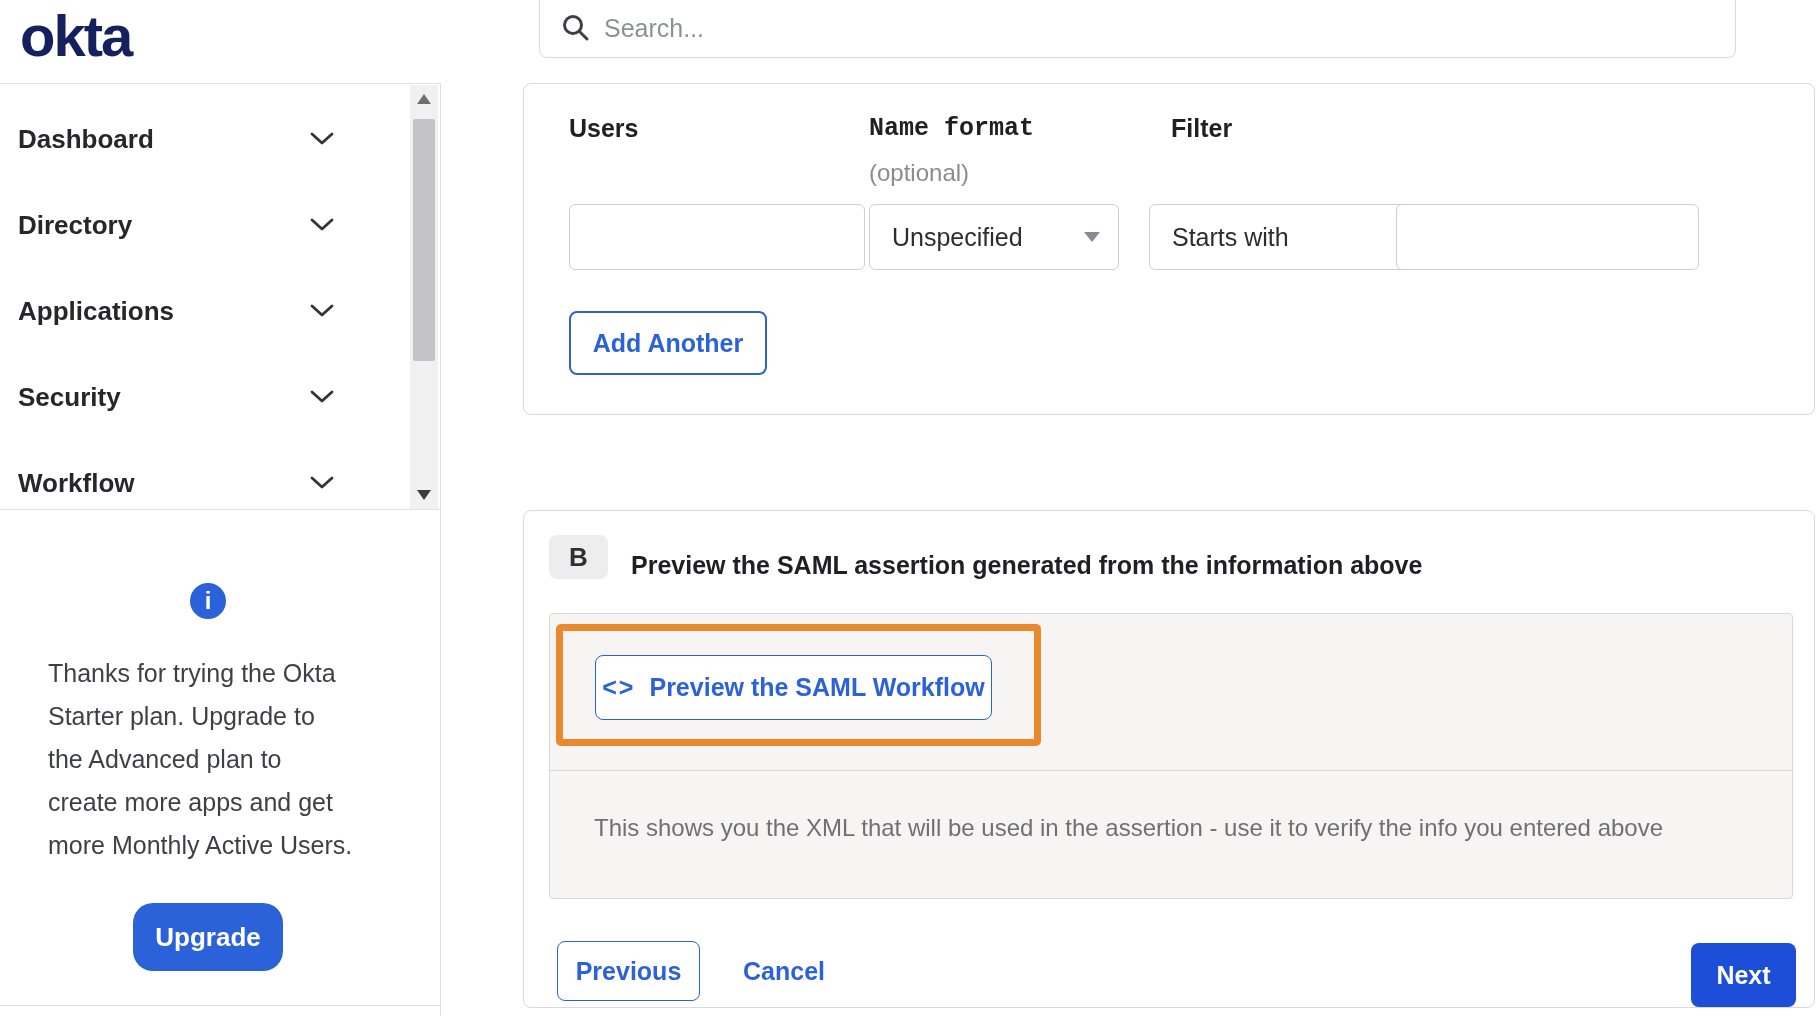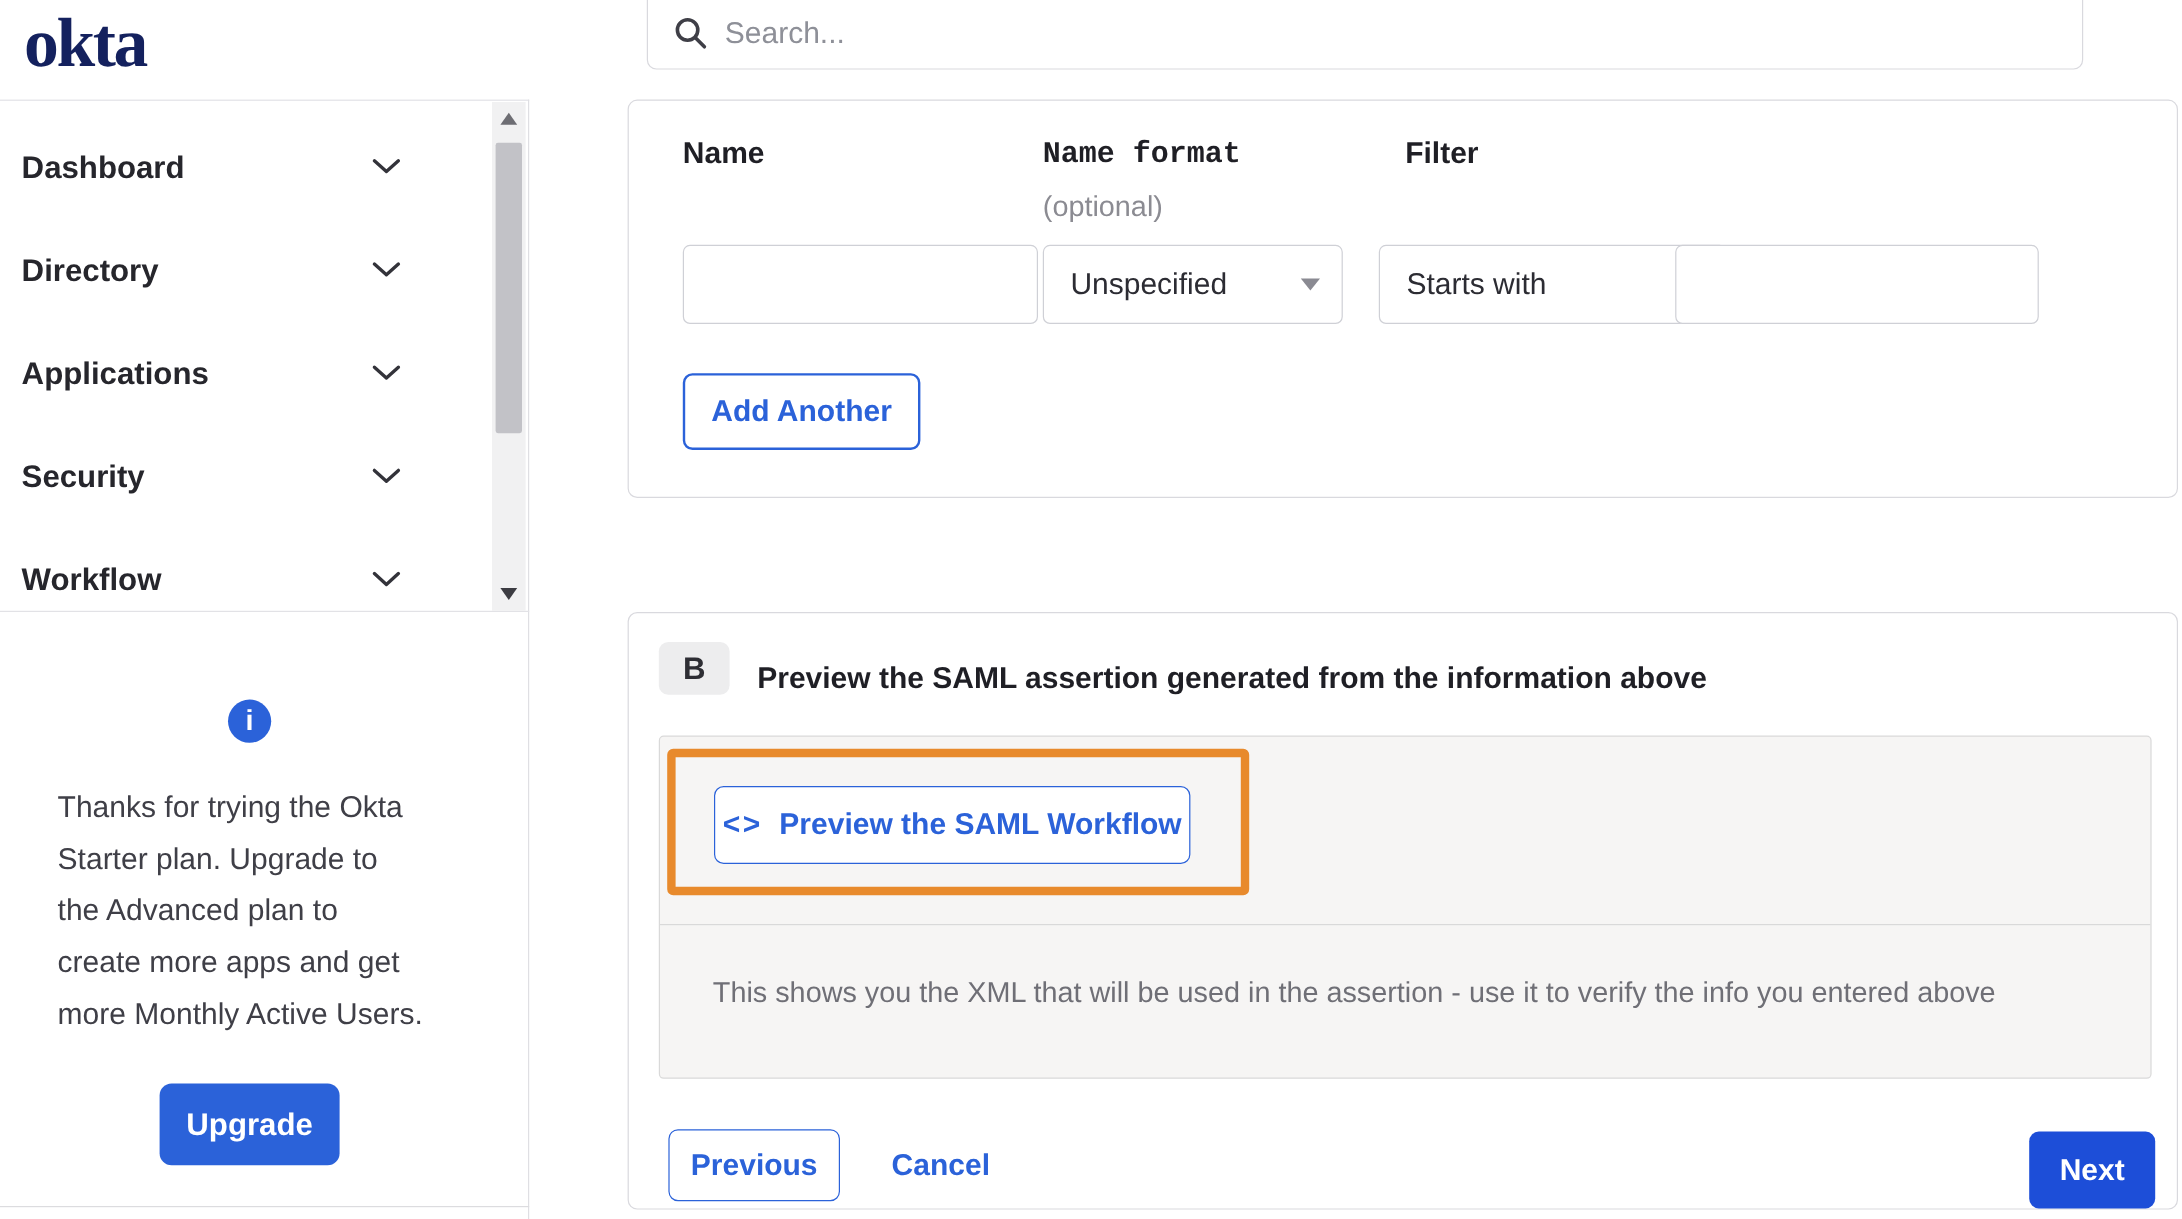--- a/index.html
+++ b/index.html
@@ -1,21 +1,21 @@
 <!DOCTYPE html>
 <html><head>
 <meta charset="utf-8">
 <style>
   * { margin:0; padding:0; box-sizing:border-box; }
   body { background:#fff; font-family:"Liberation Sans", sans-serif; }
   .screen { position:relative; width:1818px; height:1016px; background:#fff; overflow:hidden; color:#26262c; }
   .abs { position:absolute; }
 
   
-  .logo { left:20px; top:2px; font-family:Liberation Serif, serif; font-weight:bold;
+  .logo { left:20px; top:2px; font-family:Liberation Sans, sans-serif; font-weight:bold;
           font-size:58px; letter-spacing:-2px; color:#14215e; }
   .search-box { left:539px; top:-10px; width:1197px; height:68px; background:#fff;
                 border:1px solid #d9d9de; border-radius:8px; display:flex; align-items:flex-end; }
   .search-inner { display:flex; align-items:center; width:100%; height:58px; padding:0 0 0 20px; }
   .search-icon { width:32px; height:32px; flex:0 0 auto; margin-right:12px; }
   .search-input { border:none; outline:none; flex:1; font-size:25px; color:#3a3a42; background:transparent;
                   font-family:"Liberation Sans", sans-serif; }
   .search-input::placeholder { color:#8e9098; }
 
   
@@ -30,21 +30,21 @@
   .scrollbar { left:410px; top:85px; width:28px; height:424px; background:#f1f1f2; }
   .scroll-arrow-up { position:absolute; left:7px; top:9px; width:0; height:0;
       border-left:7px solid transparent; border-right:7px solid transparent; border-bottom:10px solid #6d6d73; }
   .scroll-thumb { position:absolute; left:3px; top:34px; width:22px; height:242px; background:#c2c2c7; border-radius:2px; }
   .scroll-arrow-down { position:absolute; left:7px; bottom:9px; width:0; height:0;
       border-left:7px solid transparent; border-right:7px solid transparent; border-top:10px solid #3c3c42; }
 
   .info-icon { left:190px; top:583px; width:36px; height:36px; border-radius:50%; background:#2b62d9;
                color:#fff; font-weight:bold; font-size:24px; display:flex; align-items:center; justify-content:center; }
   .upgrade-text { left:48px; top:652px; font-size:25px; color:#3f3f47; line-height:43px; }
-  .upgrade-btn { left:133px; top:903px; width:150px; height:68px; background:#2b62d9; border:none; border-radius:10px;
+  .upgrade-btn { left:133px; top:903px; width:150px; height:68px; background:#2b62d9; border:none; border-radius:20px;
                  color:#fff; font-size:26px; font-weight:bold; display:flex; align-items:center; justify-content:center; cursor:pointer;
                  font-family:"Liberation Sans", sans-serif; }
   .sidebar-bottom-line { left:0; top:1005px; width:441px; height:1px; background:#dcdcdf; }
 
   
   .card { background:#fff; border:1px solid #d9d9de; border-radius:8px; }
   .card1 { left:523px; top:83px; width:1292px; height:332px; }
   .card2 { left:523px; top:510px; width:1292px; height:498px; }
 
   .form-label { font-size:25px; font-weight:bold; color:#1f1f25; }
@@ -155,21 +155,21 @@
     <div>Thanks for trying the Okta</div>
     <div>Starter plan. Upgrade to</div>
     <div>the Advanced plan to</div>
     <div>create more apps and get</div>
     <div>more Monthly Active Users.</div>
   </div>
   <button class="abs upgrade-btn">Upgrade</button>
   <div class="abs sidebar-bottom-line"></div>
 
   <div class="abs card card1">
-    <div class="abs form-label" style="left:45px; top:30px;">Name</div>
+    <div class="abs form-label" style="left:45px; top:30px;">Users</div>
     <div class="abs form-label" style="left:345px; top:30px;font-family:Liberation Mono, monospace;">Name format</div>
     <div class="abs form-hint" style="left:345px; top:75px;">(optional)</div>
     <div class="abs form-label" style="left:647px; top:30px;">Filter</div>
 
     <div class="abs tbox" style="left:45px; top:120px; width:296px;">
       <input value="" style="">
     </div>
 
     <div class="abs dropdown" style="left:345px; top:120px; width:250px;">
       <span class="val">Unspecified</span>

